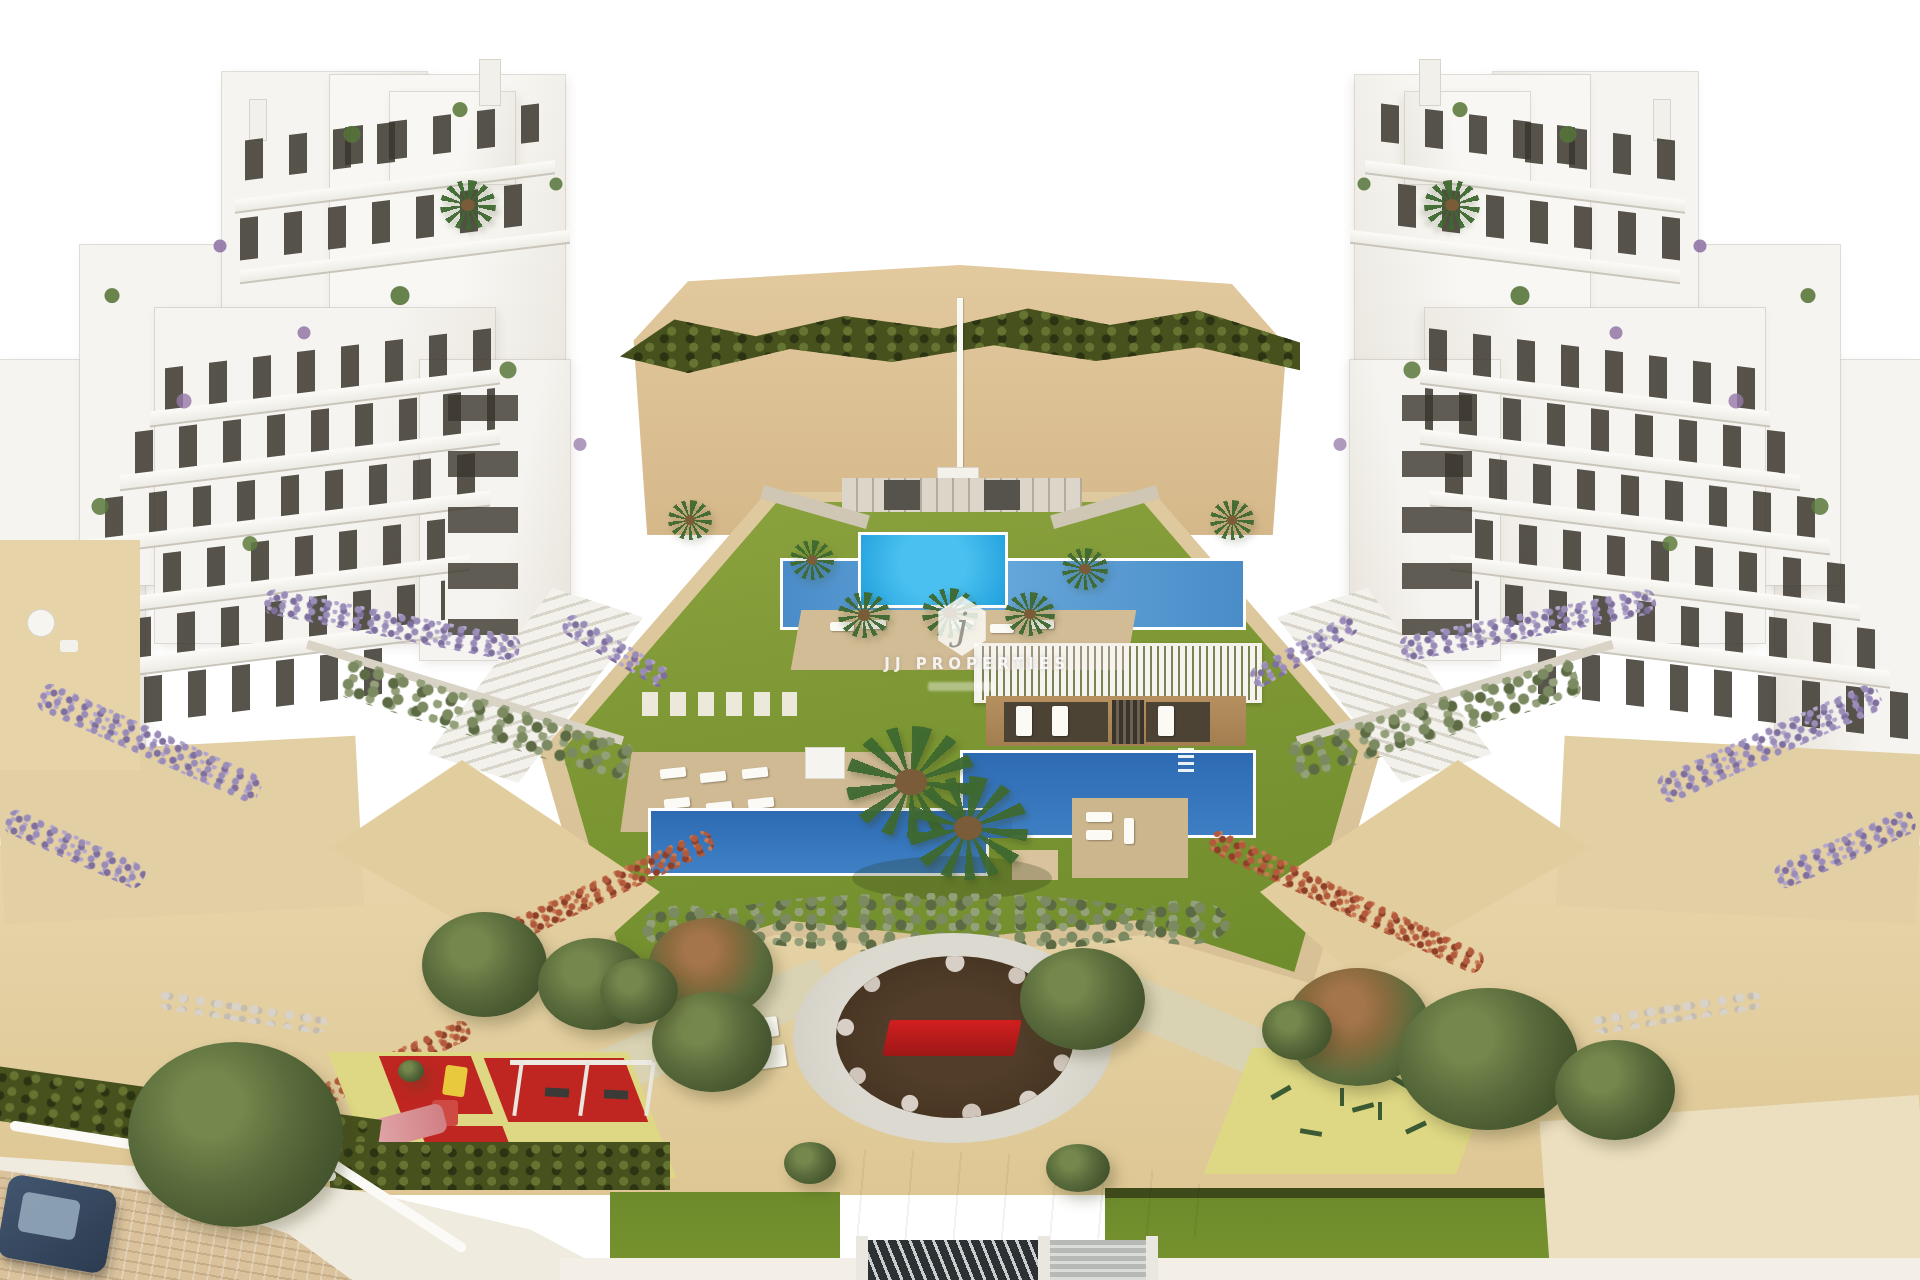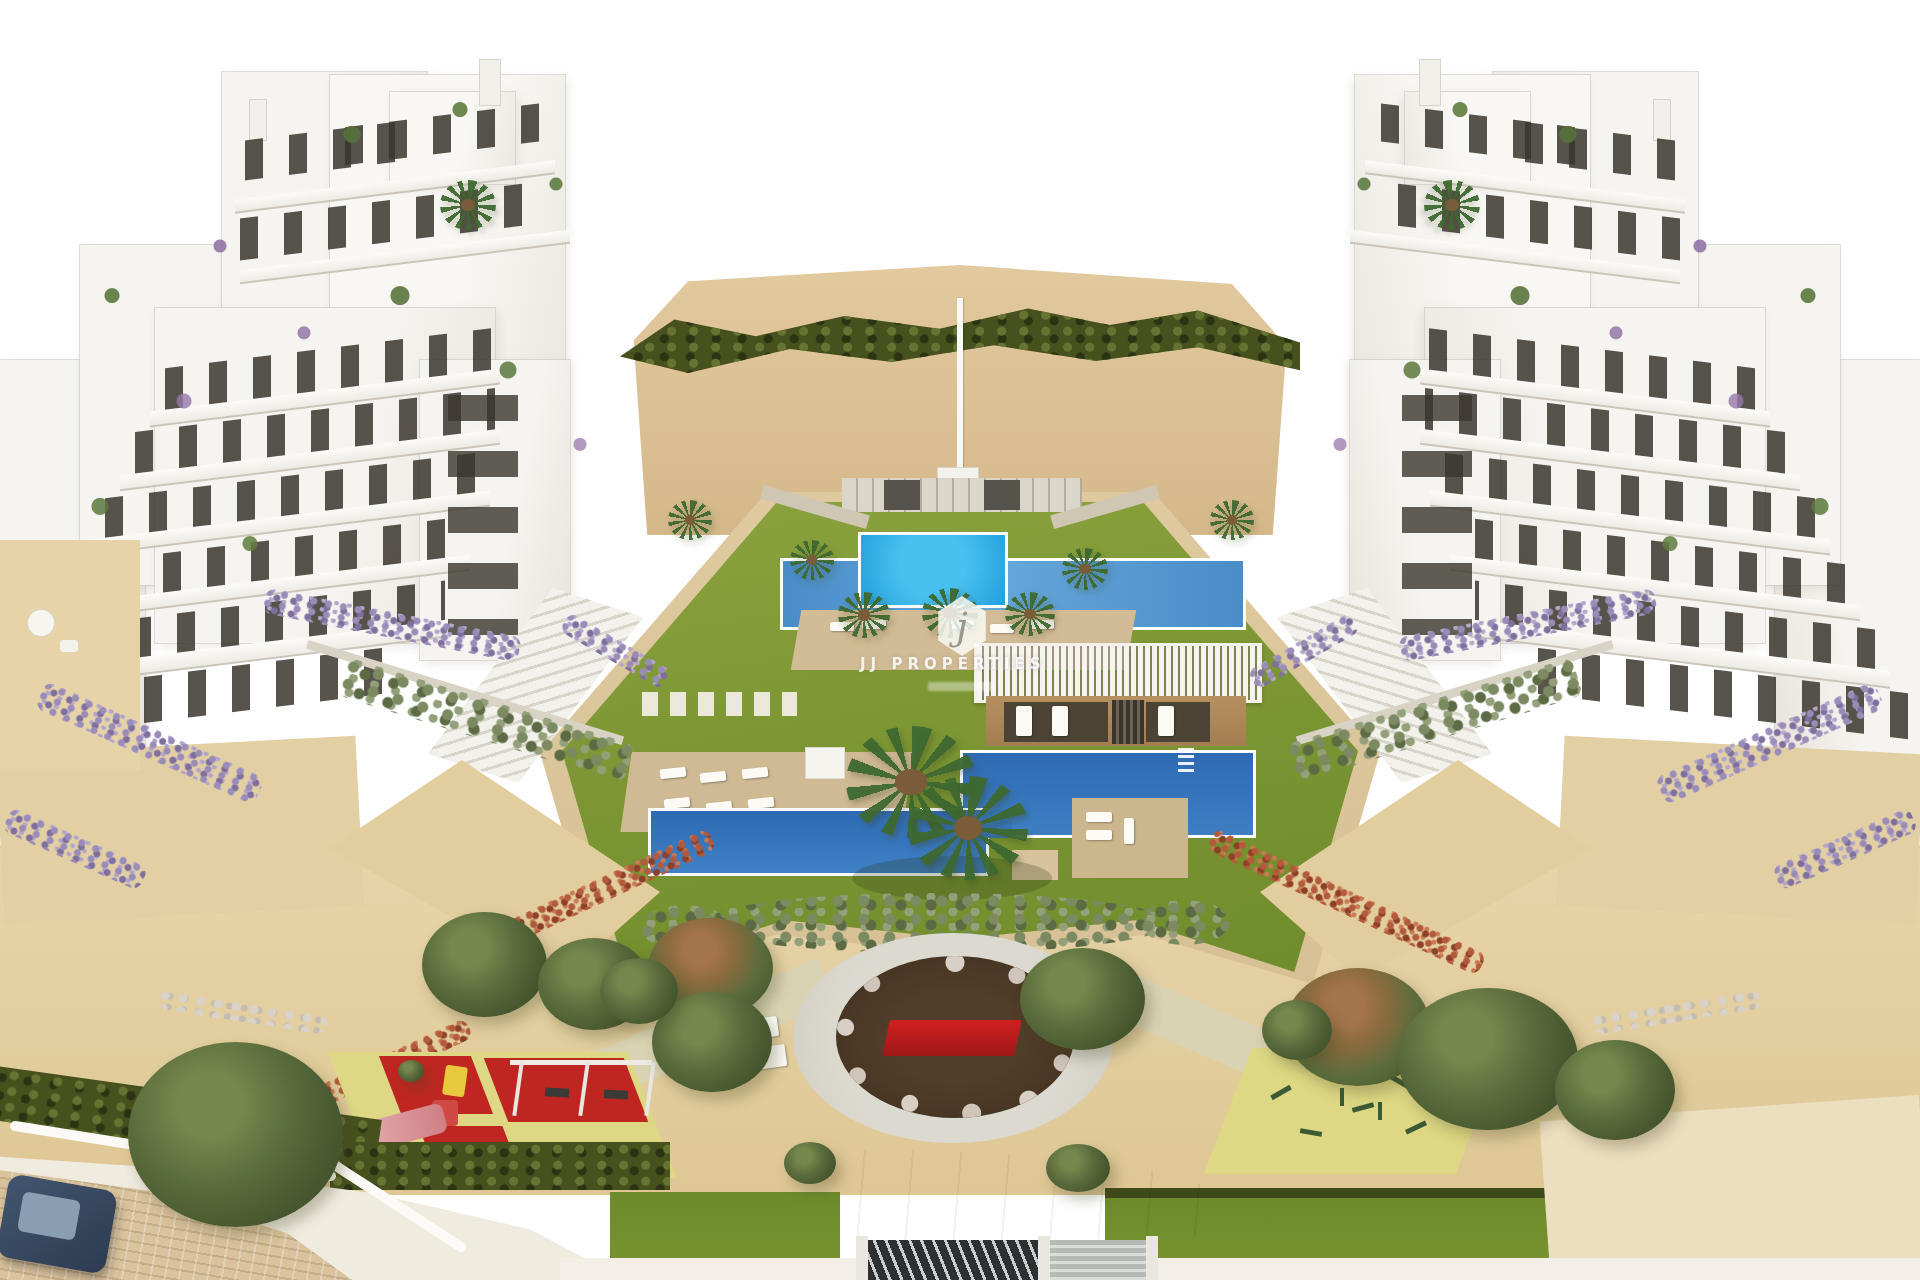--- a/index.html
+++ b/index.html
@@ -45,21 +45,21 @@
     radial-gradient(circle at 93% 36%,#d8cfc6 0 9px,transparent 10px),
     radial-gradient(circle at 95% 66%,#cfc5ba 0 8px,transparent 9px),
     radial-gradient(circle at 81% 89%,#d8cfc6 0 9px,transparent 10px),
     radial-gradient(circle at 57% 97%,#cfc5ba 0 9px,transparent 10px),
     radial-gradient(circle at 31% 91%,#d8cfc6 0 8px,transparent 9px),
     radial-gradient(circle at 9% 74%,#cfc5ba 0 8px,transparent 9px),
     radial-gradient(circle at 4% 44%,#d8cfc6 0 8px,transparent 9px),
     radial-gradient(circle at 15% 17%,#cfc5ba 0 8px,transparent 9px)}
   .wm-badge{clip-path:polygon(50% 0,94% 26%,94% 74%,50% 100%,6% 74%,6% 26%);background:rgba(252,252,250,.82);display:flex;align-items:center;justify-content:center}
   .wm-badge span{font-family:"DejaVu Serif",serif;font-style:italic;font-size:38px;color:#9a978f;line-height:1}
-  .wm-text{color:rgba(255,255,255,.85);font-size:15px;font-weight:bold;letter-spacing:5px;text-align:left;text-shadow:0 0 4px rgba(120,120,120,.4)}
+  .wm-text{color:rgba(255,255,255,.85);font-size:15px;font-weight:bold;letter-spacing:5px;text-align:right;text-shadow:0 0 4px rgba(120,120,120,.4)}
 </style>
 </head>
 <body>
 
 <div id="scene">
 
   <div class="abs" style="left:620px;top:265px;width:680px;height:270px;background:linear-gradient(180deg,#e2c99e,#d5b88a);clip-path:polygon(4% 100%,2% 28%,10% 6%,50% 0,90% 7%,98% 30%,96% 100%)"></div>
   <div class="abs hedge" style="left:620px;top:292px;width:680px;height:92px;clip-path:polygon(0 70%,8% 30%,20% 48%,33% 26%,47% 40%,60% 18%,72% 36%,85% 20%,100% 55%,100% 85%,85% 60%,70% 75%,55% 58%,40% 76%,25% 62%,10% 88%)"></div>
 
   <div class="abs" style="left:0;top:60px;width:670px;height:720px">

